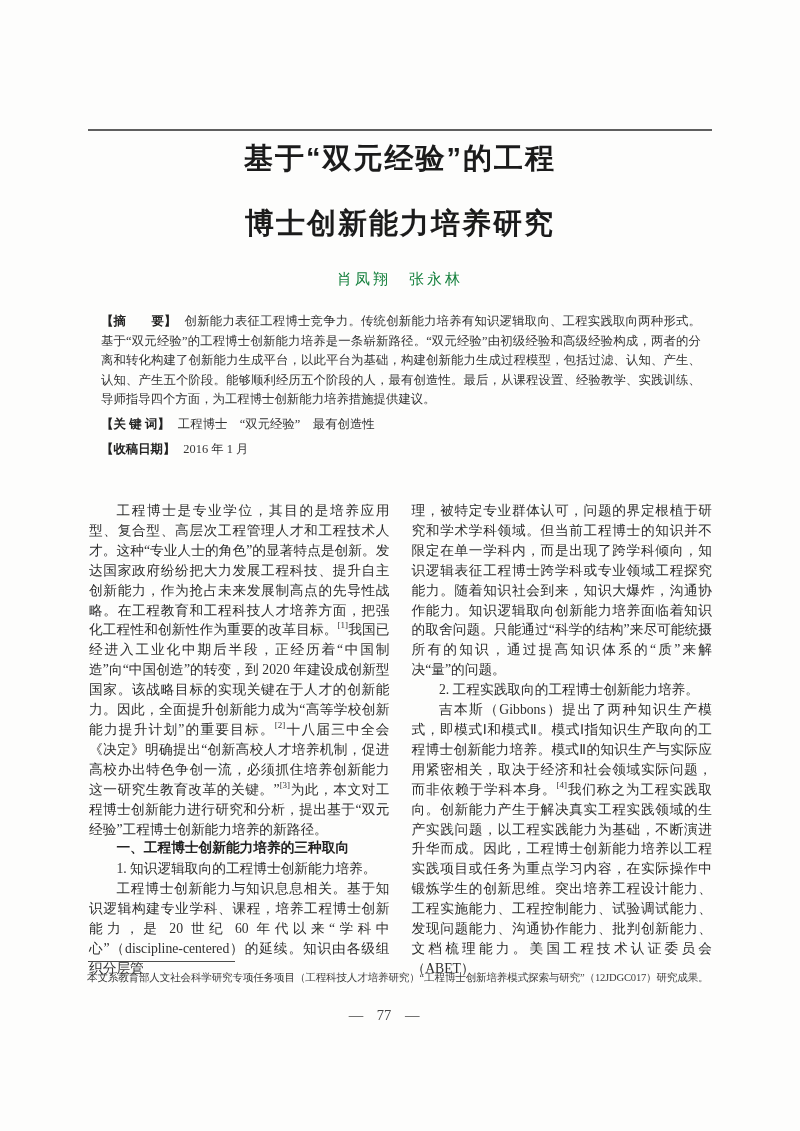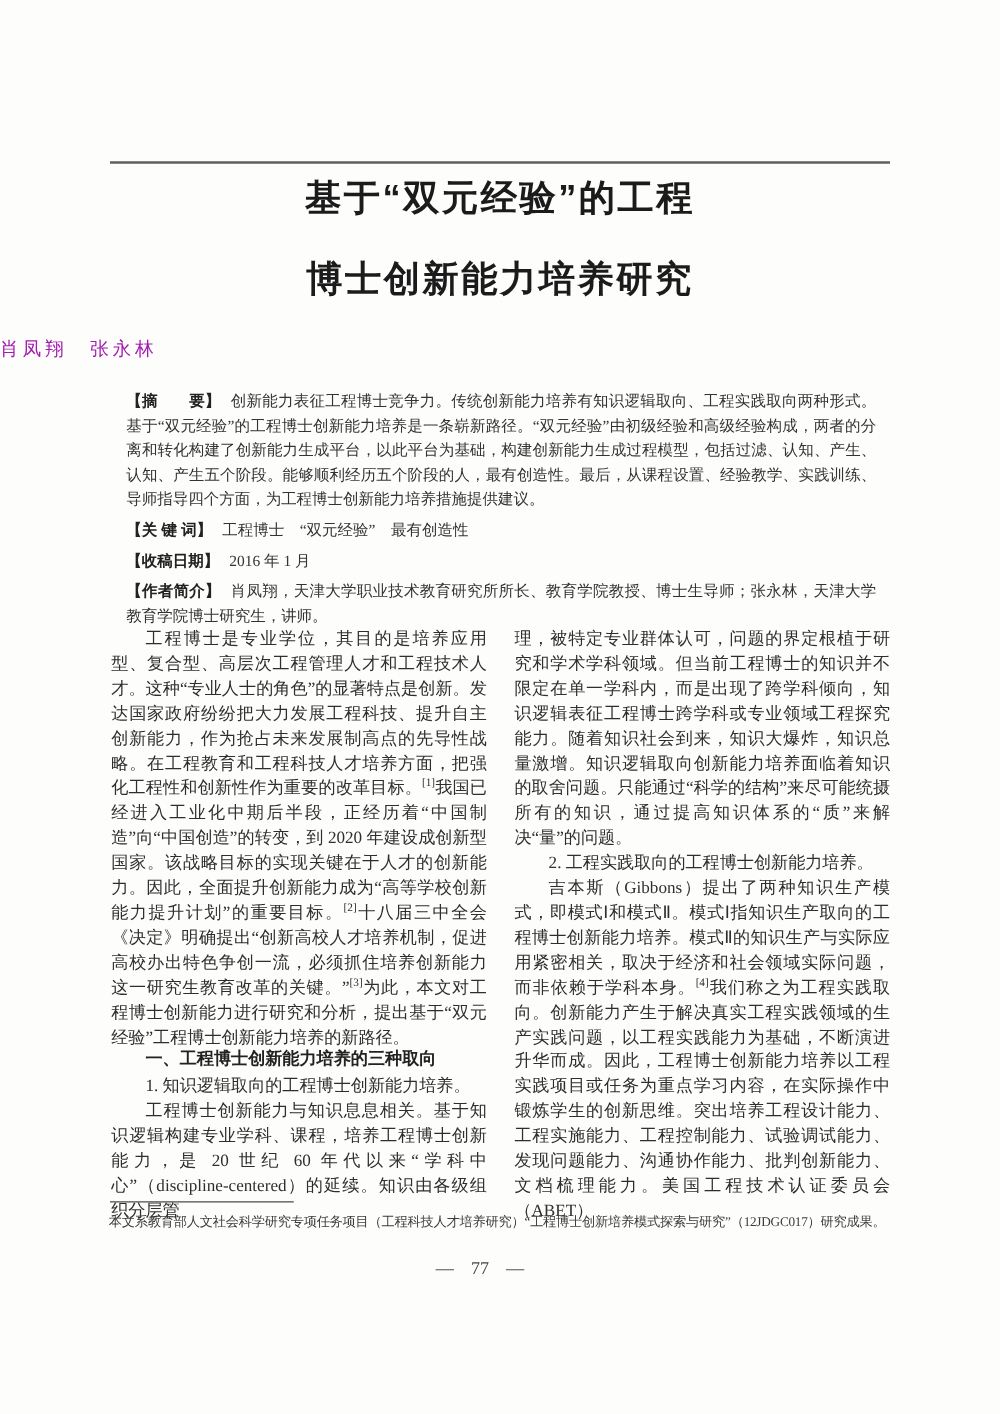--- a/index.html
+++ b/index.html
@@ -29,23 +29,24 @@
     font-weight: 700;
     font-size: 29px;
     letter-spacing: 2px;
     color: #1b1b1b;
   }
   .title-line.l1 { top: 139px; }
   .title-line.l2 { top: 204px; }
   .authors {
     position: absolute;
     left: 0; top: 270px; width: 800px;
+    text-align: center;
     font-size: 15px;
     letter-spacing: 3px;
-    color: #a21caf;
+    color: #15803d;
   }
   .meta {
     position: absolute;
     left: 101px; top: 312px;
     width: 600px;
     font-size: 12.4px;
     line-height: 19.6px;
     text-align: justify;
     color: #333333;
   }
@@ -123,32 +124,31 @@
 
   <div class="title-line l1">基于“双元经验”的工程</div>
   <div class="title-line l2">博士创新能力培养研究</div>
 
   <div class="authors">肖凤翔　张永林</div>
 
   <div class="meta">
     <p><span class="label">【摘　　要】</span><span>创新能力表征工程博士竞争力。传统创新能力培养有知识逻辑取向、工程实践取向两种形式。基于“双元经验”的工程博士创新能力培养是一条崭新路径。“双元经验”由初级经验和高级经验构成，两者的分离和转化构建了创新能力生成平台，以此平台为基础，构建创新能力生成过程模型，包括过滤、认知、产生、认知、产生五个阶段。能够顺利经历五个阶段的人，最有创造性。最后，从课程设置、经验教学、实践训练、导师指导四个方面，为工程博士创新能力培养措施提供建议。</span></p>
     <p class="row"><span class="label">【关 键 词】</span><span>工程博士　“双元经验”　最有创造性</span></p>
     <p class="row"><span class="label">【收稿日期】</span><span>2016 年 1 月</span></p>
-    <p class="row"><span class="label">【作者简介】</span><span>肖凤翔，天津大学职业技术教育研究所所长、教育学院教授、博士生导师；张永林，天津大学教育学院博士研究生，讲师。</span></p>
   </div>
 
   <div class="body-cols">
     <div class="col">
         <p class="para">工程博士是专业学位，其目的是培养应用型、复合型、高层次工程管理人才和工程技术人才。这种“专业人士的角色”的显著特点是创新。发达国家政府纷纷把大力发展工程科技、提升自主创新能力，作为抢占未来发展制高点的先导性战略。在工程教育和工程科技人才培养方面，把强化工程性和创新性作为重要的改革目标。<sup>[1]</sup>我国已经进入工业化中期后半段，正经历着“中国制造”向“中国创造”的转变，到 2020 年建设成创新型国家。该战略目标的实现关键在于人才的创新能力。因此，全面提升创新能力成为“高等学校创新能力提升计划”的重要目标。<sup>[2]</sup>十八届三中全会《决定》明确提出“创新高校人才培养机制，促进高校办出特色争创一流，必须抓住培养创新能力这一研究生教育改革的关键。”<sup>[3]</sup>为此，本文对工程博士创新能力进行研究和分析，提出基于“双元经验”工程博士创新能力培养的新路径。</p>
         <p class="heading">一、工程博士创新能力培养的三种取向</p>
         <p class="para">1. 知识逻辑取向的工程博士创新能力培养。</p>
         <p class="para">工程博士创新能力与知识息息相关。基于知识逻辑构建专业学科、课程，培养工程博士创新能力，是 20 世纪 60 年代以来“学科中心”（discipline-centered）的延续。知识由各级组织分层管</p>
       </div>
     <div class="col">
-        <p class="cont">理，被特定专业群体认可，问题的界定根植于研究和学术学科领域。但当前工程博士的知识并不限定在单一学科内，而是出现了跨学科倾向，知识逻辑表征工程博士跨学科或专业领域工程探究能力。随着知识社会到来，知识大爆炸，知识总量激增。知识逻辑取向创新能力培养面临着知识的取舍问题。只能通过“科学的结构”来尽可能统摄所有的知识，通过提高知识体系的“质”来解决“量”的问题。</p>
+        <p class="cont">理，被特定专业群体认可，问题的界定根植于研究和学术学科领域。但当前工程博士的知识并不限定在单一学科内，而是出现了跨学科倾向，知识逻辑表征工程博士跨学科或专业领域工程探究能力。随着知识社会到来，知识大爆炸，沟通协作能力。知识逻辑取向创新能力培养面临着知识的取舍问题。只能通过“科学的结构”来尽可能统摄所有的知识，通过提高知识体系的“质”来解决“量”的问题。</p>
         <p class="para">2. 工程实践取向的工程博士创新能力培养。</p>
         <p class="para">吉本斯（Gibbons）提出了两种知识生产模式，即模式Ⅰ和模式Ⅱ。模式Ⅰ指知识生产取向的工程博士创新能力培养。模式Ⅱ的知识生产与实际应用紧密相关，取决于经济和社会领域实际问题，而非依赖于学科本身。<sup>[4]</sup>我们称之为工程实践取向。创新能力产生于解决真实工程实践领域的生产实践问题，以工程实践能力为基础，不断演进升华而成。因此，工程博士创新能力培养以工程实践项目或任务为重点学习内容，在实际操作中锻炼学生的创新思维。突出培养工程设计能力、工程实施能力、工程控制能力、试验调试能力、发现问题能力、沟通协作能力、批判创新能力、文档梳理能力。美国工程技术认证委员会（ABET）</p>
       </div>
   </div>
 
   <div class="footnote-rule"></div>
   <div class="footnote">本文系教育部人文社会科学研究专项任务项目（工程科技人才培养研究）“工程博士创新培养模式探索与研究”（12JDGC017）研究成果。</div>
 
   <div class="page-number">— 77 —</div>
 

